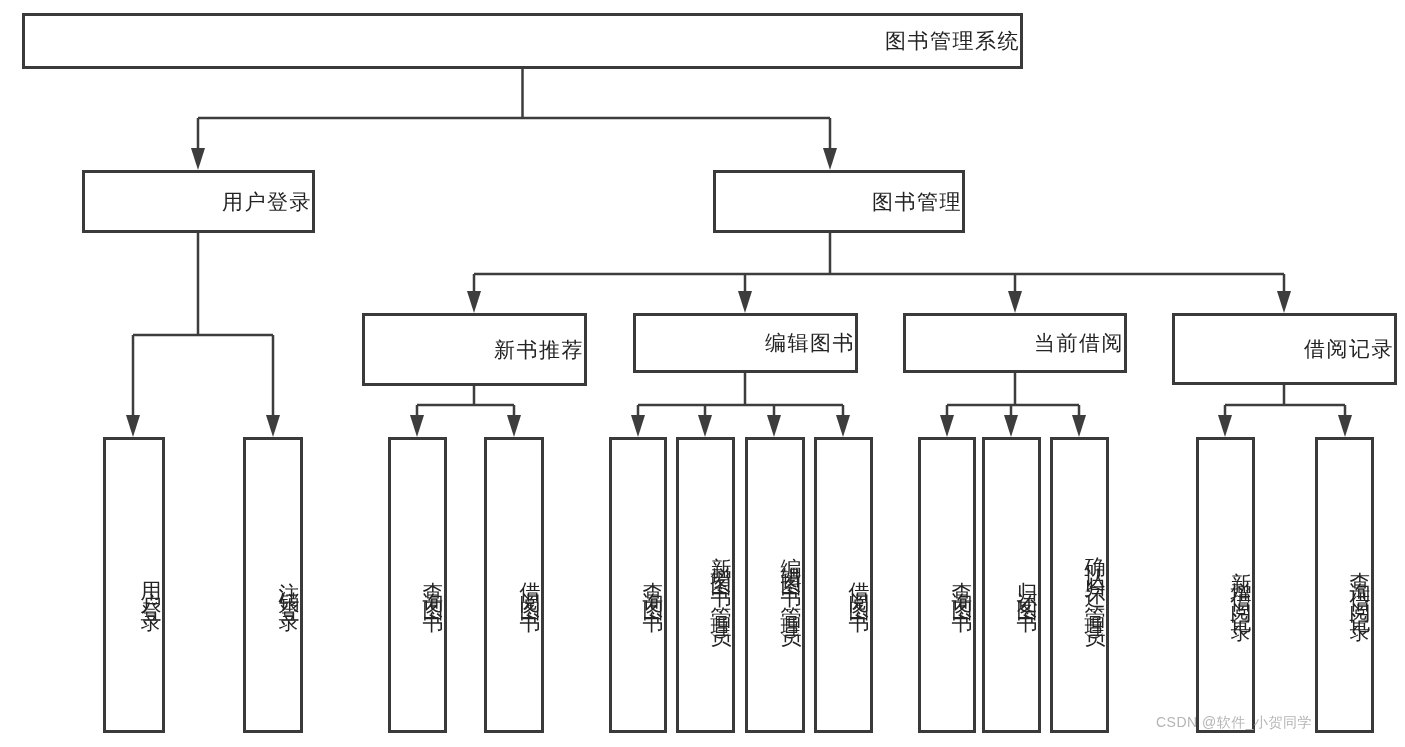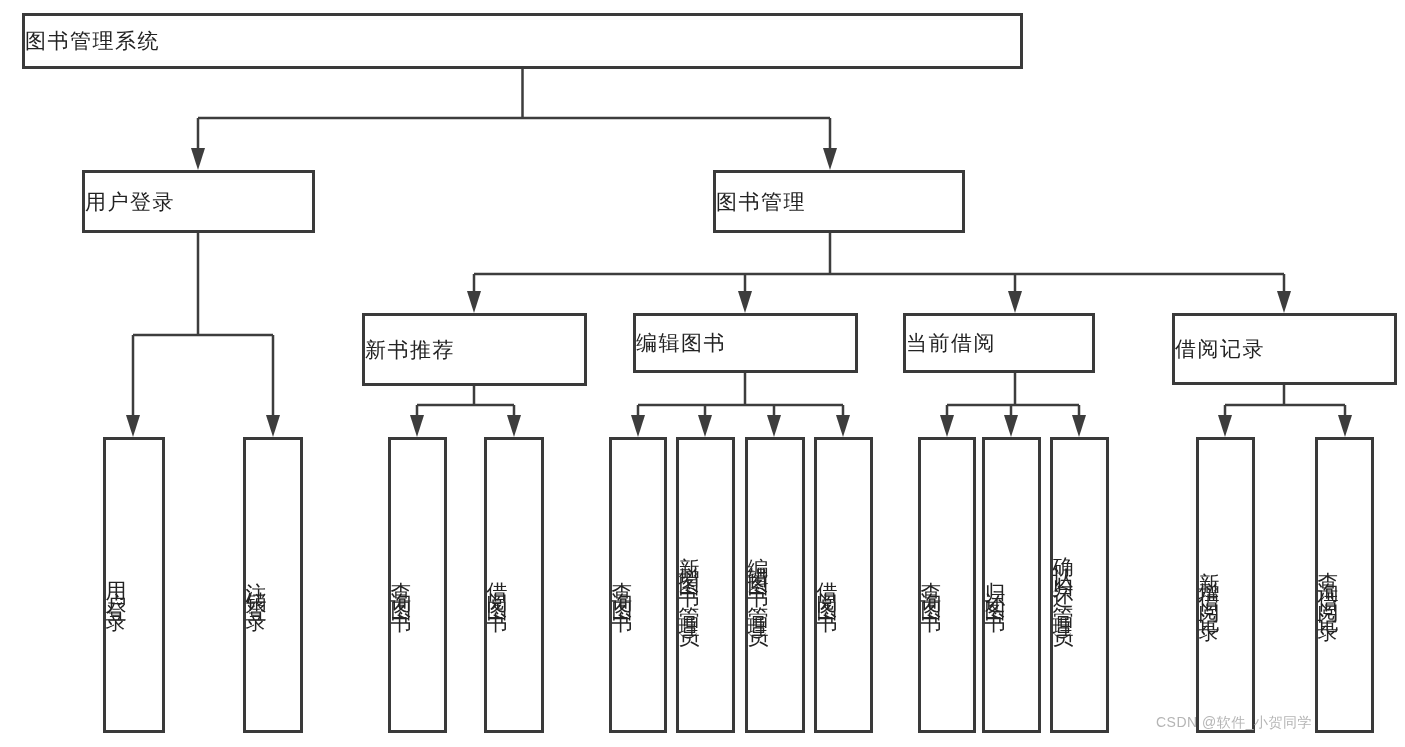--- a/index.html
+++ b/index.html
@@ -19,21 +19,21 @@
     left:0; top:0;
     z-index:1;
   }
 
   .node {
     position:absolute;
     background:#ffffff;
     border:3px solid #3a3a3a;
     display:flex;
     align-items:center;
-    justify-content:flex-start;
+    justify-content:flex-end;
     z-index:2;
     color:#232323;
   }
 
   .node-h .lbl {
     font-size:21px;
     letter-spacing:1.5px;
     white-space:nowrap;
   }
 
@@ -112,21 +112,21 @@
   <div class="node node-h" style="left:713px;top:170px;width:252px;height:63px">
     <span class="lbl">图书管理</span>
   </div>
 
   <div class="node node-h" style="left:362px;top:313px;width:225px;height:73px">
     <span class="lbl">新书推荐</span>
   </div>
   <div class="node node-h" style="left:633px;top:313px;width:225px;height:60px">
     <span class="lbl">编辑图书</span>
   </div>
-  <div class="node node-h" style="left:903px;top:313px;width:192px;height:60px">
+  <div class="node node-h" style="left:903px;top:313px;width:224px;height:60px">
     <span class="lbl">当前借阅</span>
   </div>
   <div class="node node-h" style="left:1172px;top:313px;width:225px;height:72px">
     <span class="lbl">借阅记录</span>
   </div>
 
   <div class="node node-v" style="left:103px;top:437px;width:62px;height:296px">
     <span class="lbl">用户登录</span>
   </div>
   <div class="node node-v" style="left:243px;top:437px;width:60px;height:296px">

